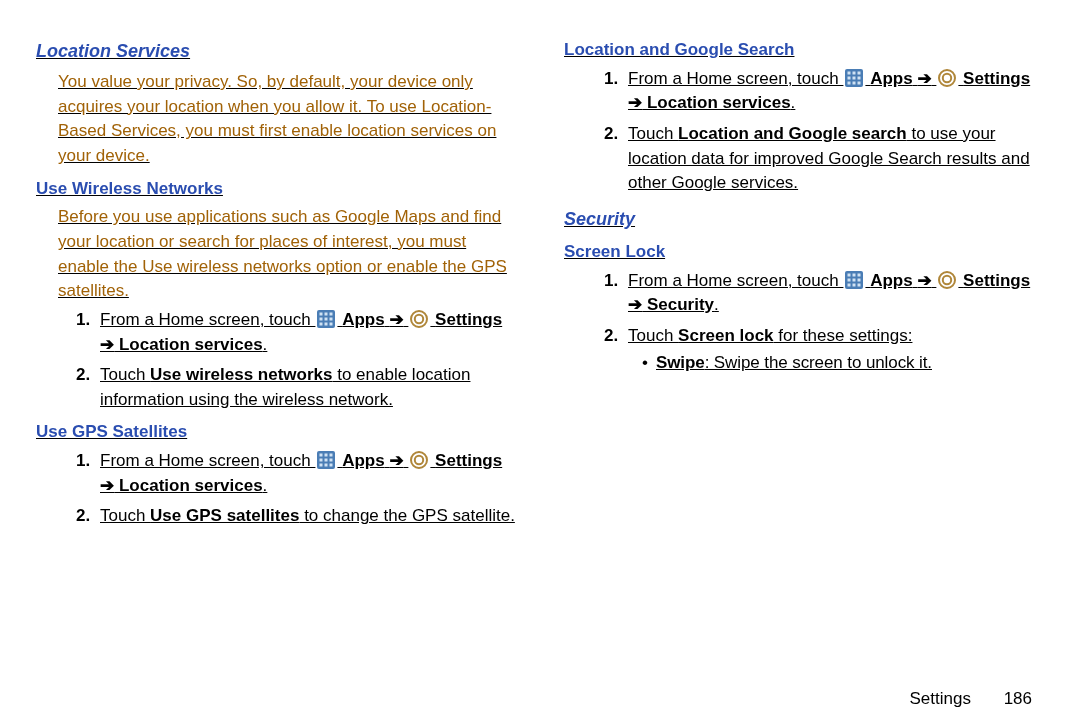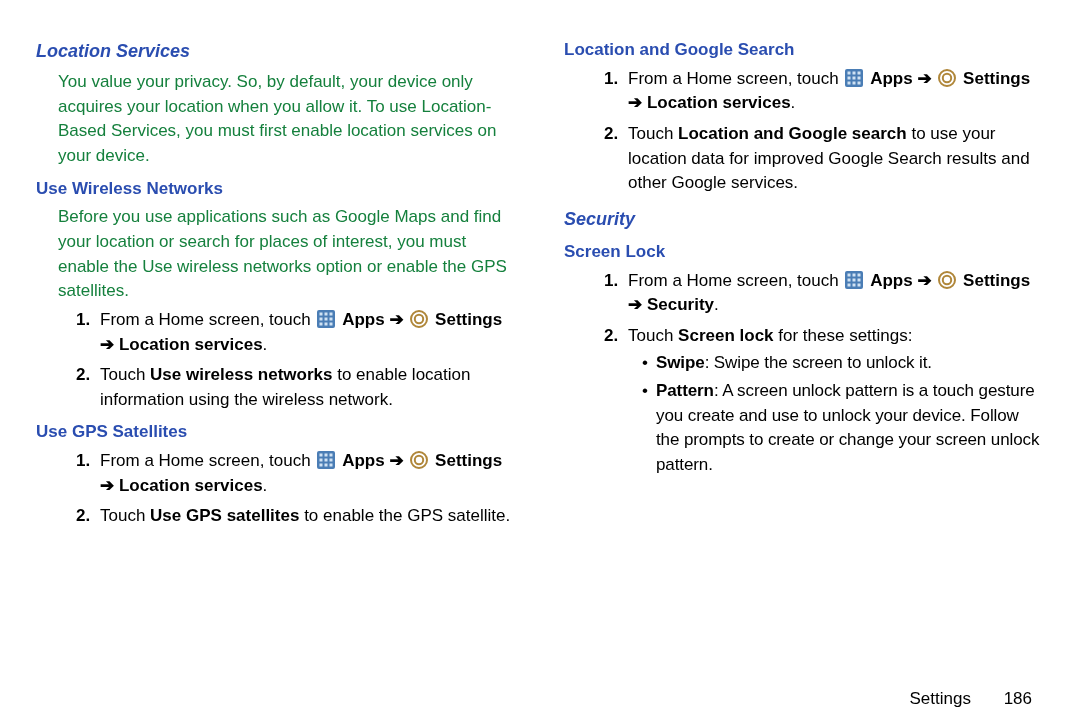--- a/index.html
+++ b/index.html
@@ -10,20 +10,21 @@
     font-size: 17px;
     line-height: 1.45;
     color: #000;
     background: #fff;
     position: relative;
     padding: 38px 36px 40px 36px;
   }
   .columns {
     display: flex;
     gap: 48px;
+    text-decoration: underline;
   }
   .col {
     flex: 1;
     min-width: 0;
   }
   .section-title {
     color: #2a4db0;
     font-weight: bold;
     font-style: italic;
     font-size: 18px;
@@ -31,21 +32,21 @@
   }
   .subsection-title {
     color: #2a4db0;
     font-weight: bold;
     font-size: 17px;
     margin-top: 8px;
     margin-bottom: 4px;
   }
   .para {
     margin: 2px 0 4px 22px;
-    color: #15803d;
+    color: #a16207;
   }
   ol.numbered {
     list-style: none;
     margin: 4px 0 4px 40px;
     padding: 0;
   }
   ol.numbered > li {
     position: relative;
     padding-left: 24px;
     margin-bottom: 6px;
@@ -167,21 +168,21 @@
         <span class="icon settings-icon"><svg width="18" height="18">
               <use href="#SettingsIcon"></use>
             </svg></span>
         <span class="bold">Settings</span>
         <br>
         <span class="bold arrow">➔</span>
         <span class="bold">Location services</span><span>.</span>
       </li>
       <li>
         <span class="num">2.</span>
-        <span>Touch </span><span class="bold">Use GPS satellites</span><span> to enable the GPS satellite.</span>
+        <span>Touch </span><span class="bold">Use GPS satellites</span><span> to change the GPS satellite.</span>
       </li>
     </ol>
 
   </div>
 
   <div class="col">
 
     <div class="subsection-title" style="margin-top:0">Location and Google Search</div>
     <ol class="numbered">
       <li>
@@ -225,21 +226,20 @@
         <span class="bold">Settings</span>
         <br>
         <span class="bold arrow">➔</span>
         <span class="bold">Security</span><span>.</span>
       </li>
       <li>
         <span class="num">2.</span>
         <span>Touch </span><span class="bold">Screen lock</span><span> for these settings:</span>
         <ul class="bullets condensed">
           <li><span class="bold">Swipe</span><span>: Swipe the screen to unlock it.</span></li>
-          <li><span class="bold">Pattern</span><span>: A screen unlock pattern is a touch gesture you create and use to unlock your device. Follow the prompts to create or change your screen unlock pattern.</span></li>
         </ul>
       </li>
     </ol>
 
   </div>
 </div>
 
 <div class="footer">
   <span>Settings</span>
   <span class="pg">186</span>

